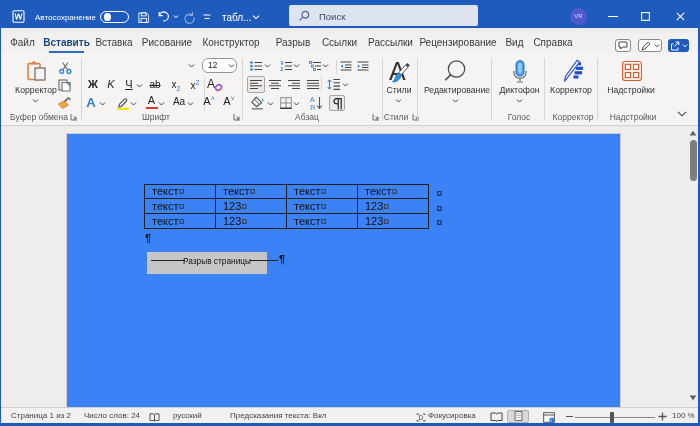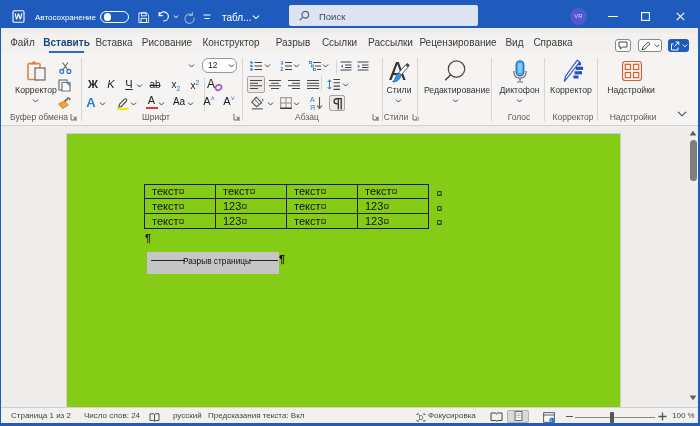--- a/index.html
+++ b/index.html
@@ -16,27 +16,27 @@
 
 #ribbon { position:absolute; left:1px; top:53px; width:698px; height:73px; background:#f6f4f3; border-bottom:1px solid #d2d0ce; }
 .gsep { position:absolute; top:5px; height:63px; width:1px; background:#d8d5d3; }
 .glabel { position:absolute; top:59px; height:10px; font-size:8.5px; color:#5c5a58; transform:translateX(-50%); white-space:nowrap; }
 .launcher { position:absolute; width:8px; height:8px; }
 .rbtxt { position:absolute; font-size:8.7px; color:#333; transform:translateX(-50%); white-space:nowrap; }
 .chev { position:absolute; width:7px; height:4px; }
 .combo { position:absolute; background:#fff; border:1px solid #999693; border-radius:2px; font-size:8.4px; color:#222; overflow:hidden; }
 
 #doc { position:absolute; left:1px; top:126px; width:697px; height:281px; background:#eeedec; overflow:hidden; }
-#page { position:absolute; left:65px; top:7px; width:555px; height:274px; background:#84cc16; border:1px solid #d0cecd; border-bottom:none; }
+#page { position:absolute; left:65px; top:7px; width:555px; height:274px; background:#3b82f6; border:1px solid #d0cecd; border-bottom:none; }
 
 #wtable { position:absolute; left:77px; top:49.6px; border-collapse:collapse; }
 #wtable td { border:1px solid #1f1f1f; width:71px; height:14.67px; font-size:11px; color:#111; padding:0 0 0 7px; vertical-align:middle; font-family:"Liberation Sans",sans-serif; }
 .eom { color:#333; }
 
-#pbreak { position:absolute; left:80px; top:117.5px; width:132px; height:22.5px; background:#c6c6c6; }
+#pbreak { position:absolute; left:80px; top:117.5px; width:120px; height:22.5px; background:#c6c6c6; }
 
 #statusbar { position:absolute; left:0; top:407px; width:700px; height:26px; background:#f2f1f0; border-top:1px solid #d2d0ce; font-size:8px; color:#444; }
 #statusbar .s { position:absolute; top:0; height:16px; line-height:15px; white-space:nowrap; }
 
 #bl { position:absolute; left:0; top:0; width:1px; height:426px; background:#1e5bbc; }
 #br { position:absolute; right:0; top:0; width:2px; height:426px; background:#1e5bbc; }
 #bb { position:absolute; left:0; top:423px; width:700px; height:3px; background:#1e5bbc; }
 </style>
 </head>
 <body>
@@ -427,21 +427,21 @@
     </svg>
 </div>
 <div id="statusbar">
   <div class="s" style="left:11px;">Страница 1 из 2</div>
   <div class="s" style="left:84px;">Число слов: 24</div>
   <svg class="abs" style="left:149px;top:5px" width="11" height="9" viewBox="0 0 11 9">
     <path d="M1 0.8 H4.5 Q5.5 1.3 5.5 2 Q5.5 1.3 6.5 0.8 H10 V7.5 H6.3 Q5.5 7.8 5.5 8.3 Q5.5 7.8 4.7 7.5 H1 Z" fill="none" stroke="#444" stroke-width="0.9"></path>
     <path d="M5.5 2 V8" stroke="#444" stroke-width="0.9"></path>
   </svg>
   <div class="s" style="left:173px;">русский</div>
-  <div class="s" style="left:208px;">Предсказания текста: Вкл</div>
+  <div class="s" style="left:230px;">Предсказания текста: Вкл</div>
   <svg class="abs" style="left:416px;top:5px" width="10" height="9" viewBox="0 0 10 9">
     <path d="M1 2 V1 H3 M7 1 H9 V2 M9 7 V8 H7 M3 8 H1 V7" fill="none" stroke="#444" stroke-width="0.9"></path>
     <text x="2.5" y="7" font-size="6.5" fill="#444" font-family="Liberation Sans">D</text>
   </svg>
   <div class="s" style="left:428px;">Фокусировка</div>
 
   <svg class="abs" style="left:490px;top:4px" width="13" height="10" viewBox="0 0 13 10">
     <path d="M1 1 H5.5 Q6.5 1.6 6.5 2.2 Q6.5 1.6 7.5 1 H12 V8.5 H7.3 Q6.5 8.8 6.5 9.3 Q6.5 8.8 5.7 8.5 H1 Z" fill="none" stroke="#444" stroke-width="1"></path>
   </svg>
   <div class="abs" style="left:507px;top:1.5px;width:22px;height:13px;background:#dbd9d7;border:1px solid #b5b3b1;border-radius:2px;"></div>

